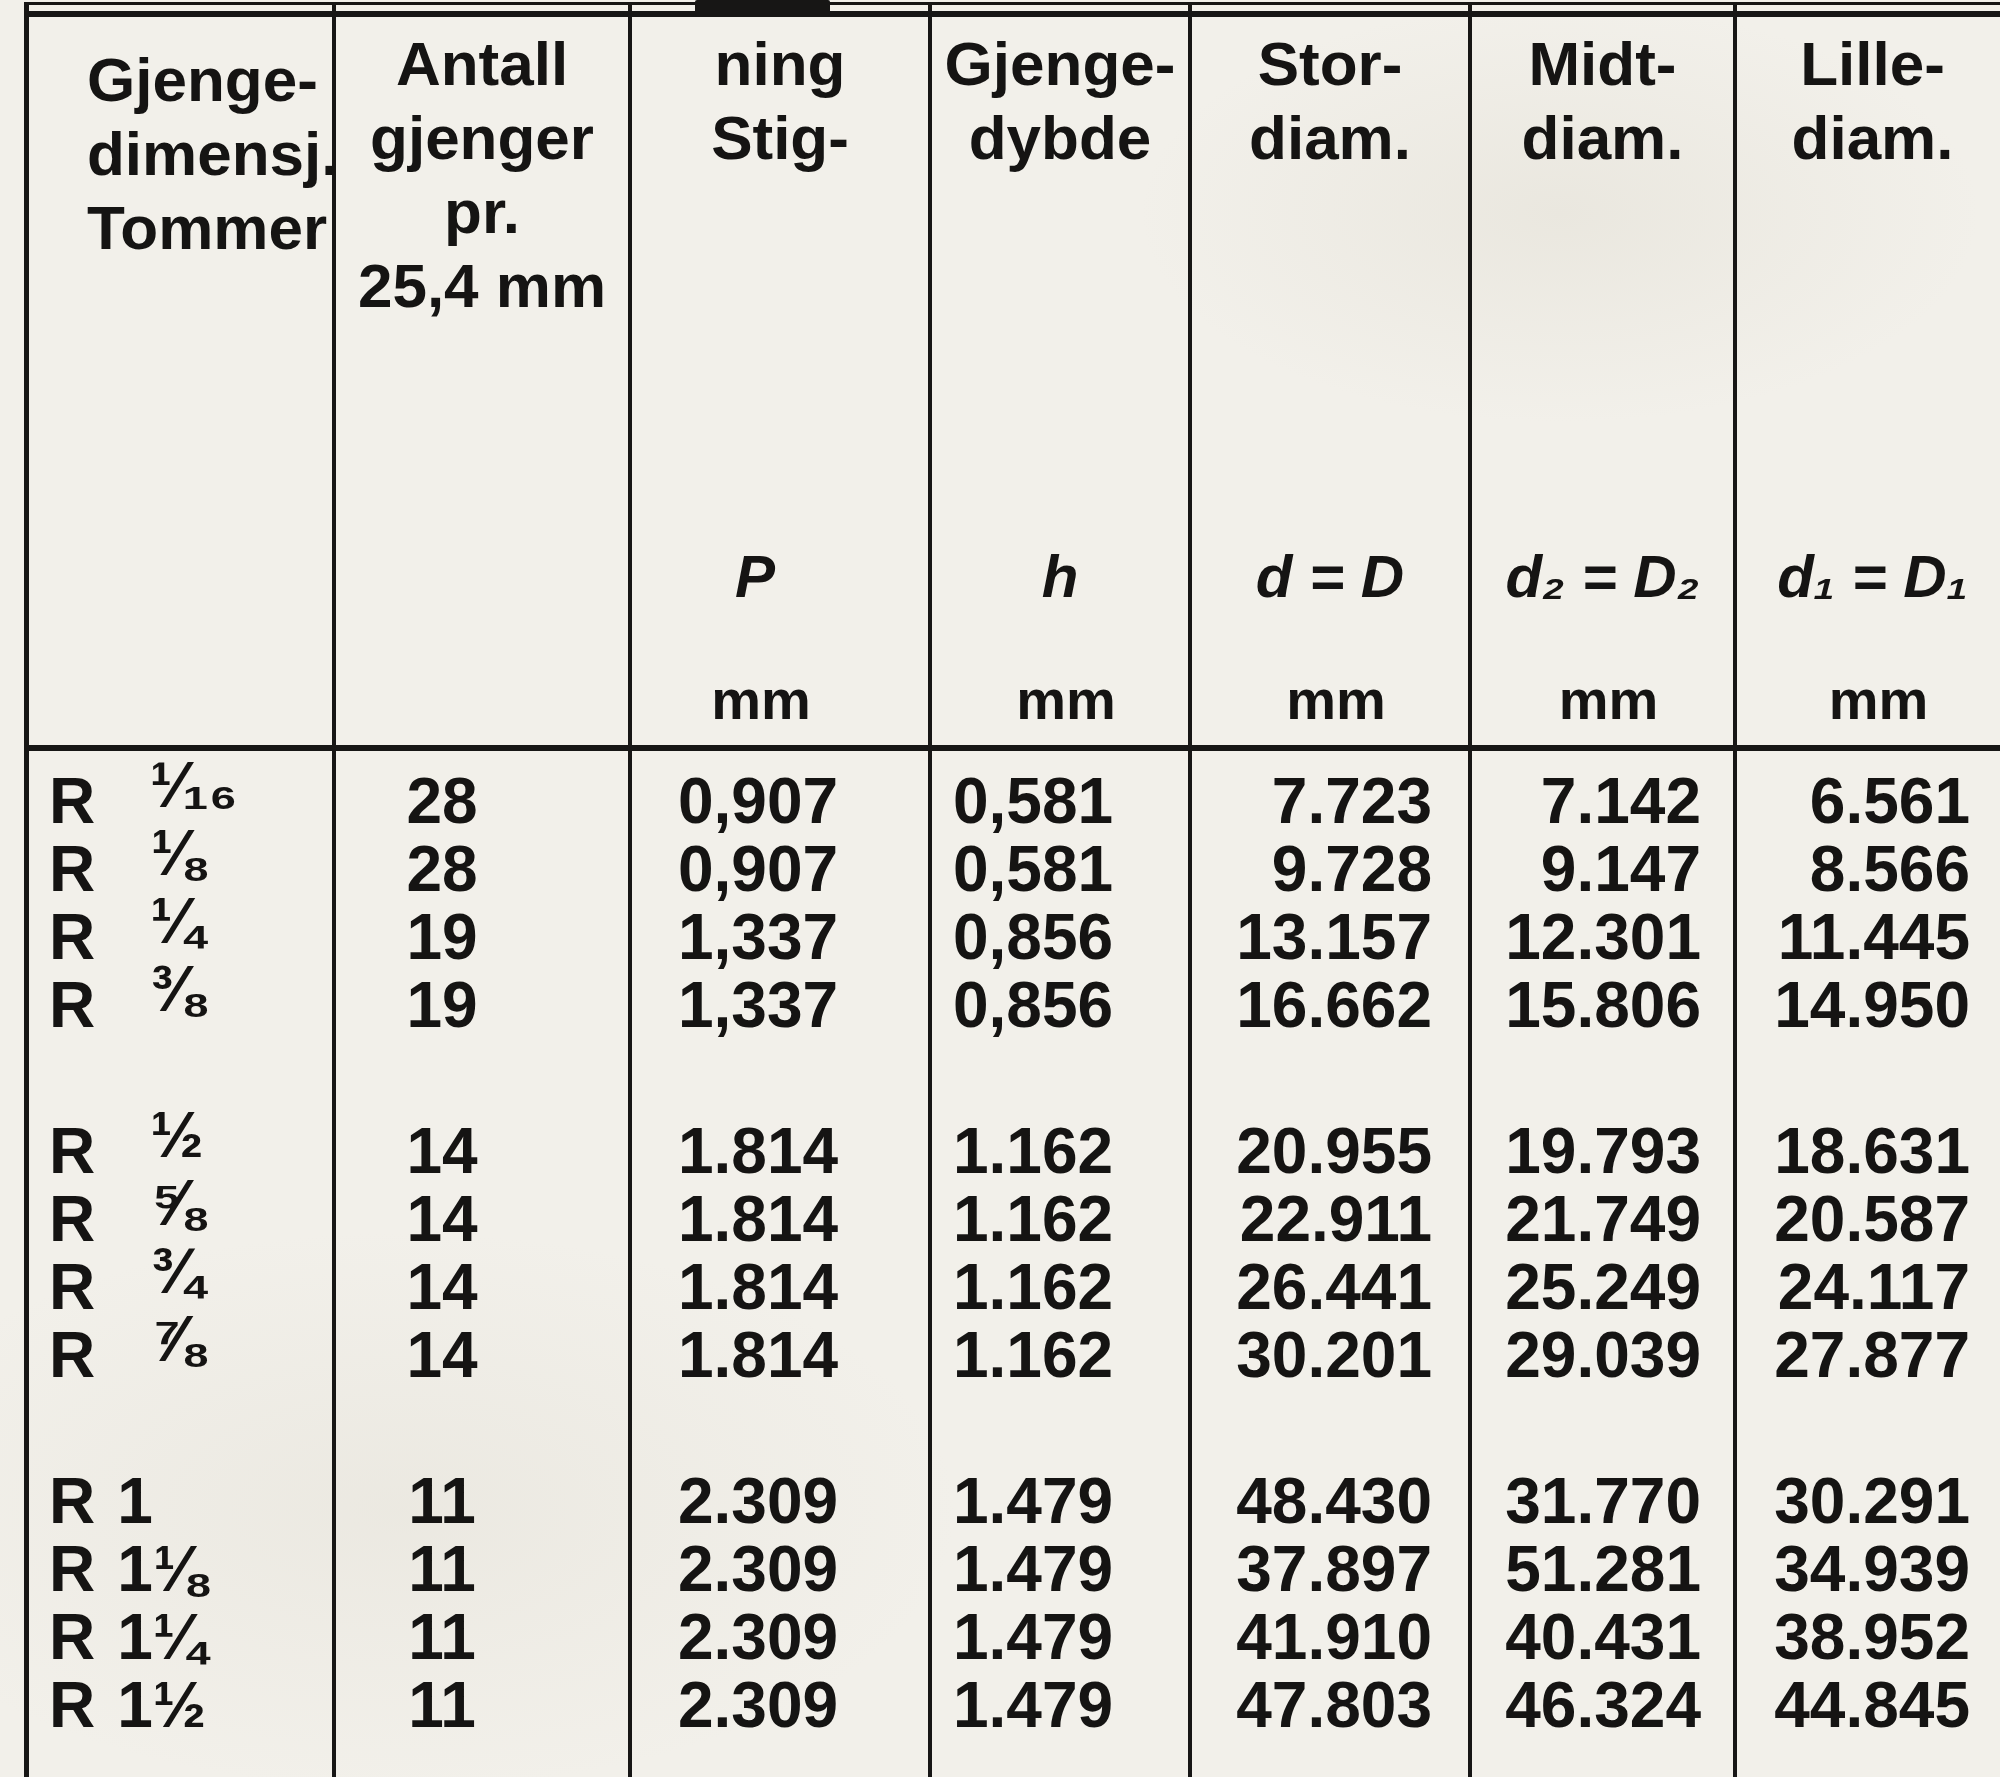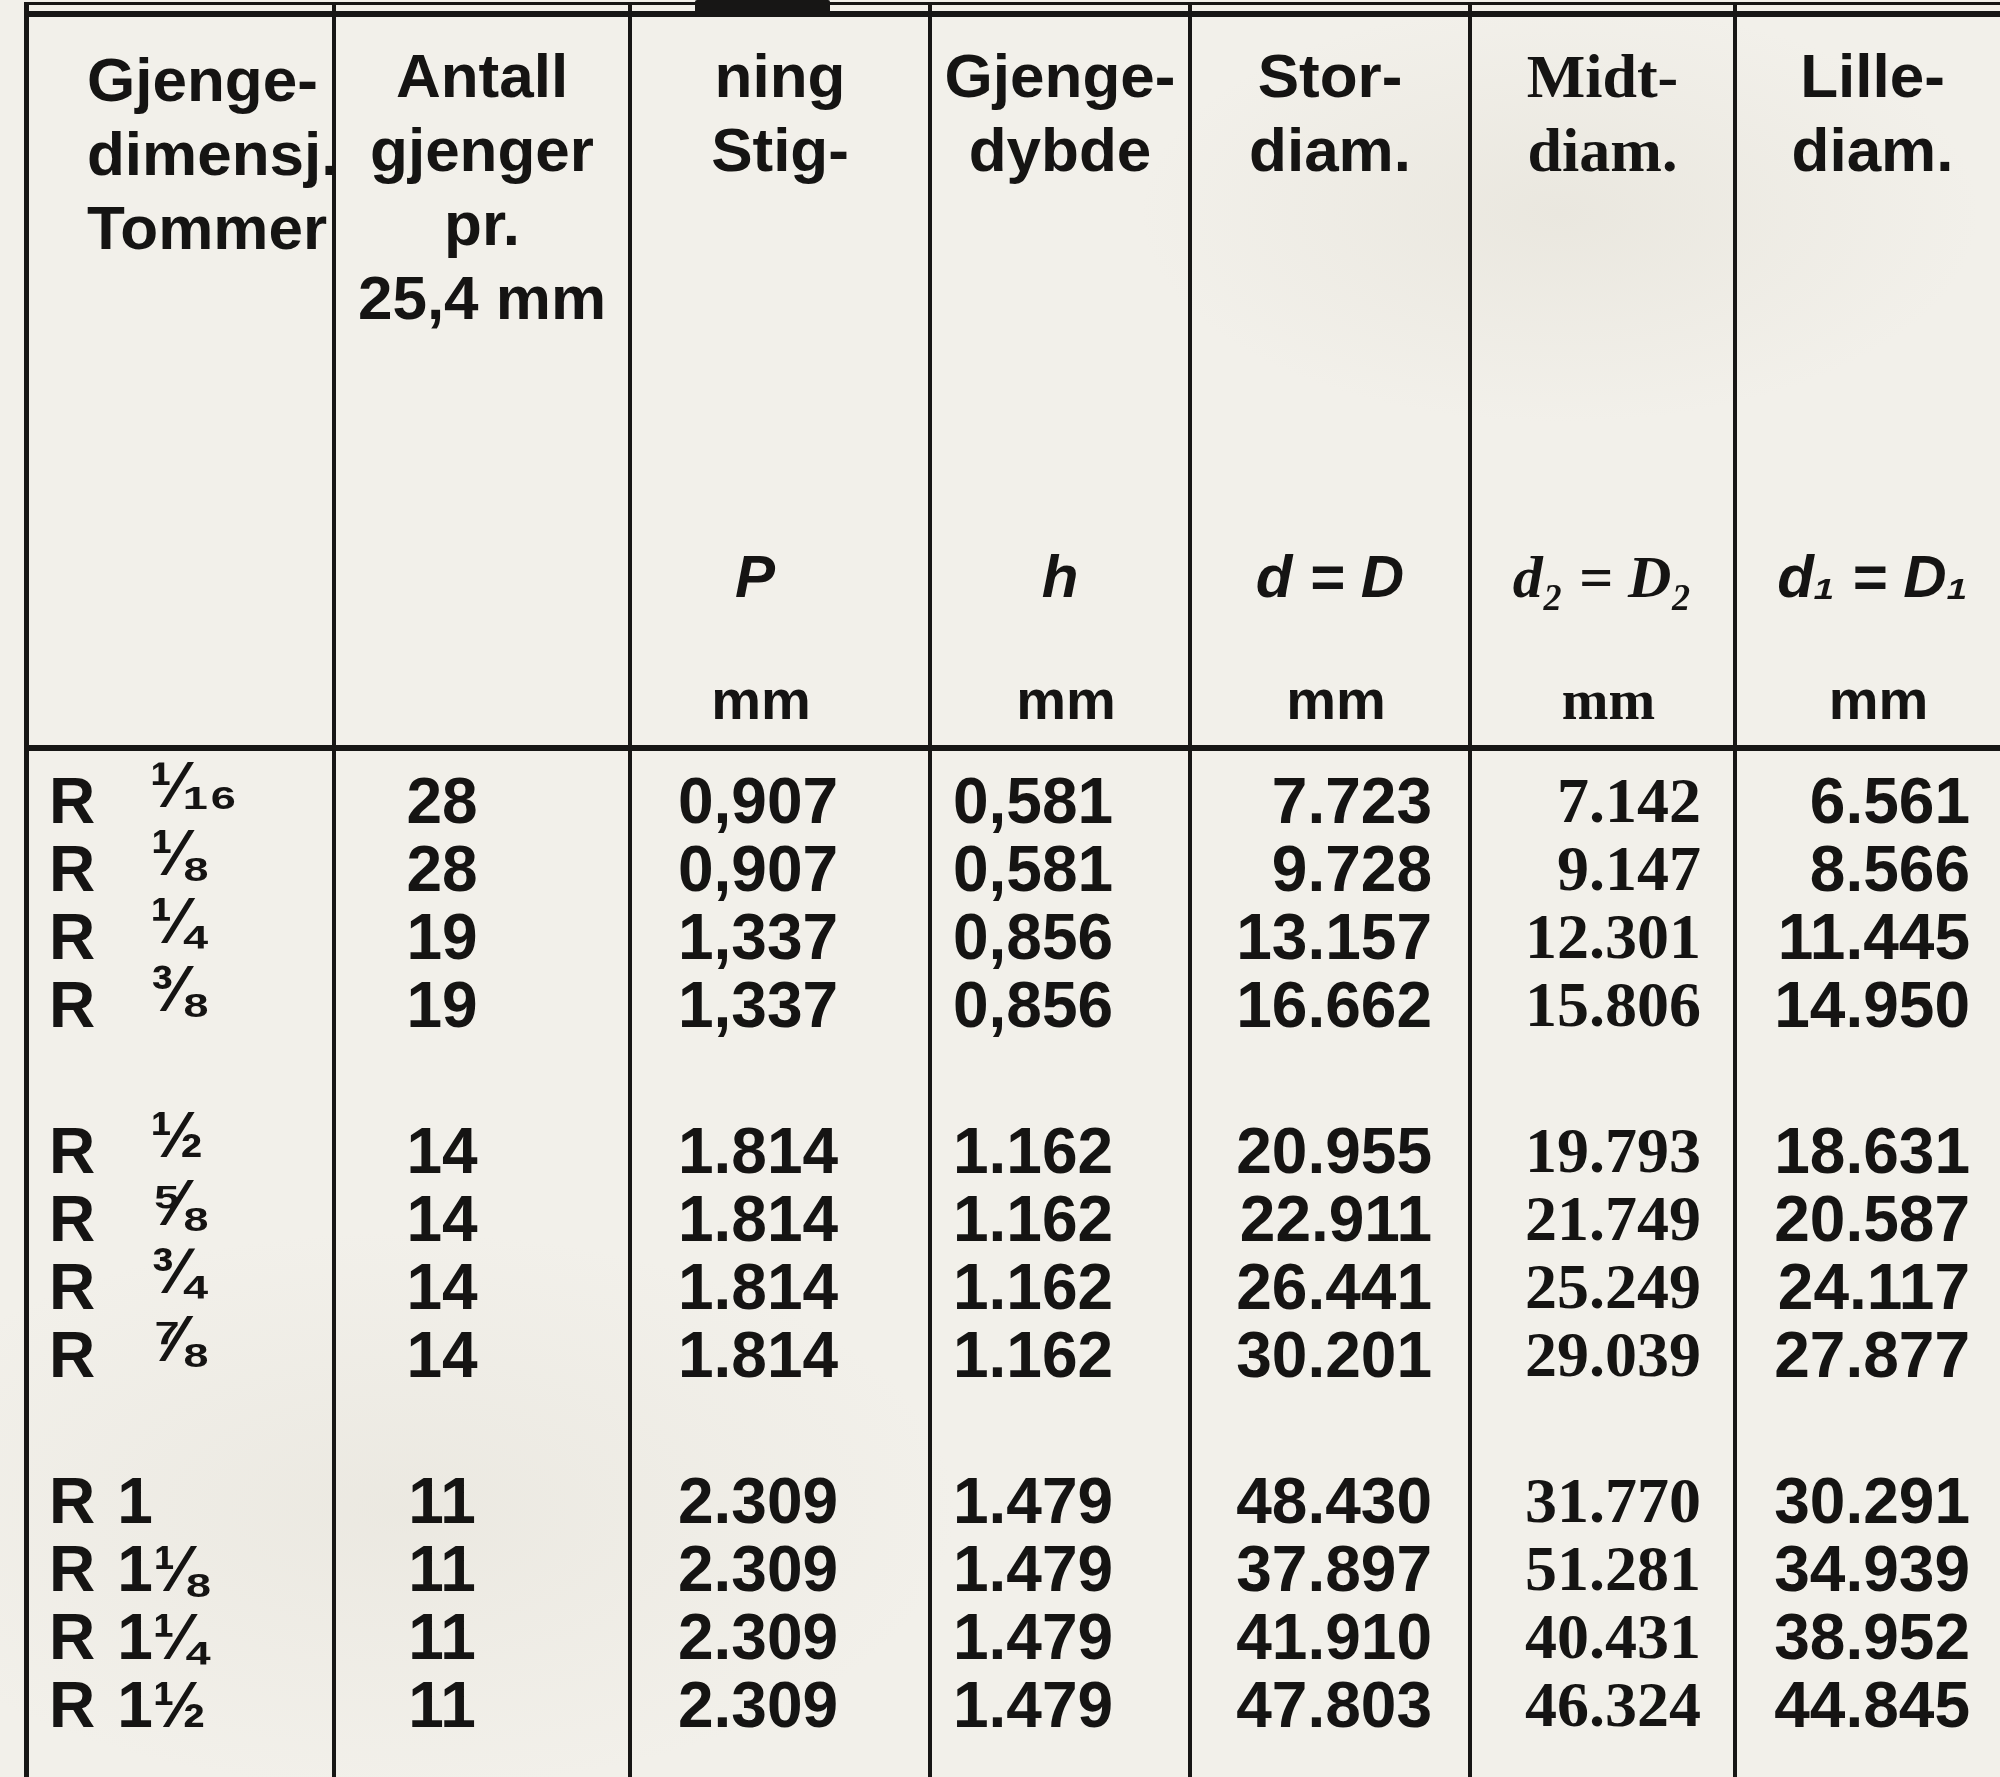--- a/index.html
+++ b/index.html
@@ -28,26 +28,26 @@
   .blob{top:0;left:695px;width:135px;height:16px;border-radius:2px;}
 
   
   .content{position:absolute;left:24px;top:17px;width:1986px;}
   .cell{box-sizing:border-box;flex:0 0 auto;}
   .c1{width:310px;padding-left:25px;text-align:left;}
   .c2{width:296px;text-align:center;}
   .c3{width:300px;text-align:center;}
   .c4{width:260px;text-align:center;}
   .c5{width:280px;text-align:center;}
-  .c6{width:265px;text-align:center;font-family:Liberation Serif, serif;}
+  .c6{width:265px;text-align:center;}
   .c7{width:275px;text-align:center;}
 
   
   .hrow{display:flex;height:728px;}
-  .hcell{position:relative;padding-top:22px;font-size:62px;font-weight:700;line-height:74px;}
+  .hcell{position:relative;padding-top:10px;font-size:62px;font-weight:700;line-height:74px;}
   .hcell.c1{padding-top:26px;}
   .hcell .hlines span{display:block;}
   .h1l{padding-left:38px;}
   .sym{position:absolute;top:530px;left:0;right:0;text-align:center;
        font-style:italic;font-weight:700;font-size:60px;line-height:60px;}
   .unit{position:absolute;top:655px;left:12px;right:0;text-align:center;
         font-weight:700;font-size:56px;line-height:56px;}
   .c3 .sym,.c3 .unit{padding-right:50px;}
 
   

